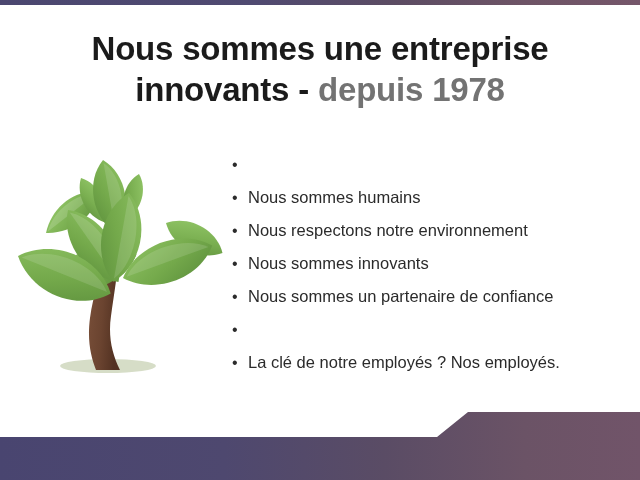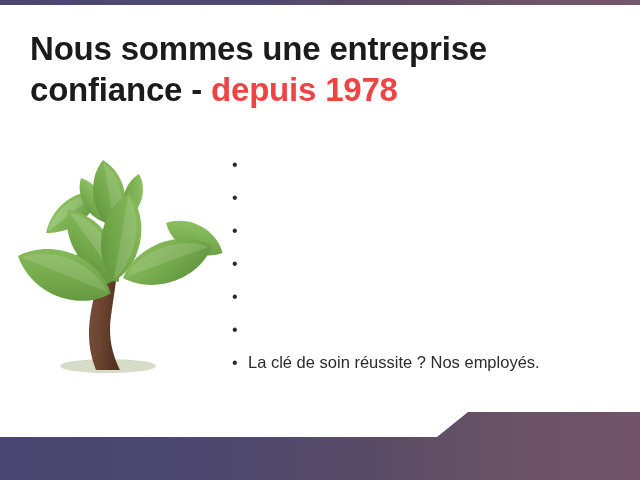--- a/index.html
+++ b/index.html
@@ -25,28 +25,29 @@
     height: 5px;
     background: linear-gradient(90deg, #4b4770 0%, #504a71 40%, #5c4c63 62%, #6e5466 82%, #75566a 100%);
   }
 
   
   .headline {
     position: absolute;
     left: 30px;
     top: 28px;
     width: 580px;
+    text-align: center;
     font-size: 33px;
     font-weight: bold;
     line-height: 41px;
     letter-spacing: -0.2px;
     color: #1b1b1b;
   }
   .headline .accent {
-    color: #ef4444;
+    color: #737373;
   }
   .headline .nowrap { white-space: nowrap; }
   .hl-line2-gap { display:inline-block; width: 9px; }
 
   
   .bullets {
     position: absolute;
     left: 231px;
     top: 148px;
     width: 400px;
@@ -91,21 +92,21 @@
 </style>
 </head>
 <body>
 
 <div id="slide">
 
   <div class="top-strip"></div>
 
   <div class="headline">
     <span class="nowrap">Nous sommes une entreprise</span><br>
-    <span class="nowrap">confiance -</span><span class="hl-line2-gap"></span><span class="accent nowrap">depuis 1978</span>
+    <span class="nowrap">innovants -</span><span class="hl-line2-gap"></span><span class="accent nowrap">depuis 1978</span>
   </div>
 
   <div class="tree-wrap">
     <svg width="218" height="252" viewBox="0 0 218 252" xmlns="http://www.w3.org/2000/svg" aria-hidden="true">
       <defs>
         <linearGradient id="lf" x1="0" y1="0" x2="1" y2="1">
           <stop offset="0%" stop-color="#8dc162"></stop>
           <stop offset="55%" stop-color="#74a94b"></stop>
           <stop offset="100%" stop-color="#5c8f3c"></stop>
         </linearGradient>
@@ -178,36 +179,40 @@
       </g>
     </svg>
   </div>
 
   <div class="bullets">
     <div class="bullet-row">
       <span class="bullet-dot">•</span>
     </div>
     <div class="bullet-row">
       <span class="bullet-dot">•</span>
-    </div>
-    <div class="bullet-row">
-      <span class="bullet-dot">•</span>
-    </div>
-    <div class="bullet-row">
-      <span class="bullet-dot">•</span>
-    </div>
-    <div class="bullet-row">
-      <span class="bullet-dot">•</span>
-    </div>
-    <div class="bullet-row">
-      <span class="bullet-dot">•</span>
-    </div>
-    <div class="bullet-row">
-      <span class="bullet-dot">•</span>
-      <span>La clé de soin réussite ? Nos employés.</span>
+      <span>Nous sommes humains</span>
+    </div>
+    <div class="bullet-row">
+      <span class="bullet-dot">•</span>
+      <span>Nous respectons notre environnement</span>
+    </div>
+    <div class="bullet-row">
+      <span class="bullet-dot">•</span>
+      <span>Nous sommes innovants</span>
+    </div>
+    <div class="bullet-row">
+      <span class="bullet-dot">•</span>
+      <span>Nous sommes un partenaire de confiance</span>
+    </div>
+    <div class="bullet-row">
+      <span class="bullet-dot">•</span>
+    </div>
+    <div class="bullet-row">
+      <span class="bullet-dot">•</span>
+      <span>La clé de notre employés ? Nos employés.</span>
     </div>
   </div>
 
   <div class="footer">
     <svg width="640" height="80" viewBox="0 0 640 80" xmlns="http://www.w3.org/2000/svg" aria-hidden="true">
       <defs>
         <linearGradient id="fg" x1="0" y1="0" x2="1" y2="0">
           <stop offset="0%" stop-color="#494570"></stop>
           <stop offset="35%" stop-color="#4e486f"></stop>
           <stop offset="60%" stop-color="#5a4c65"></stop>

